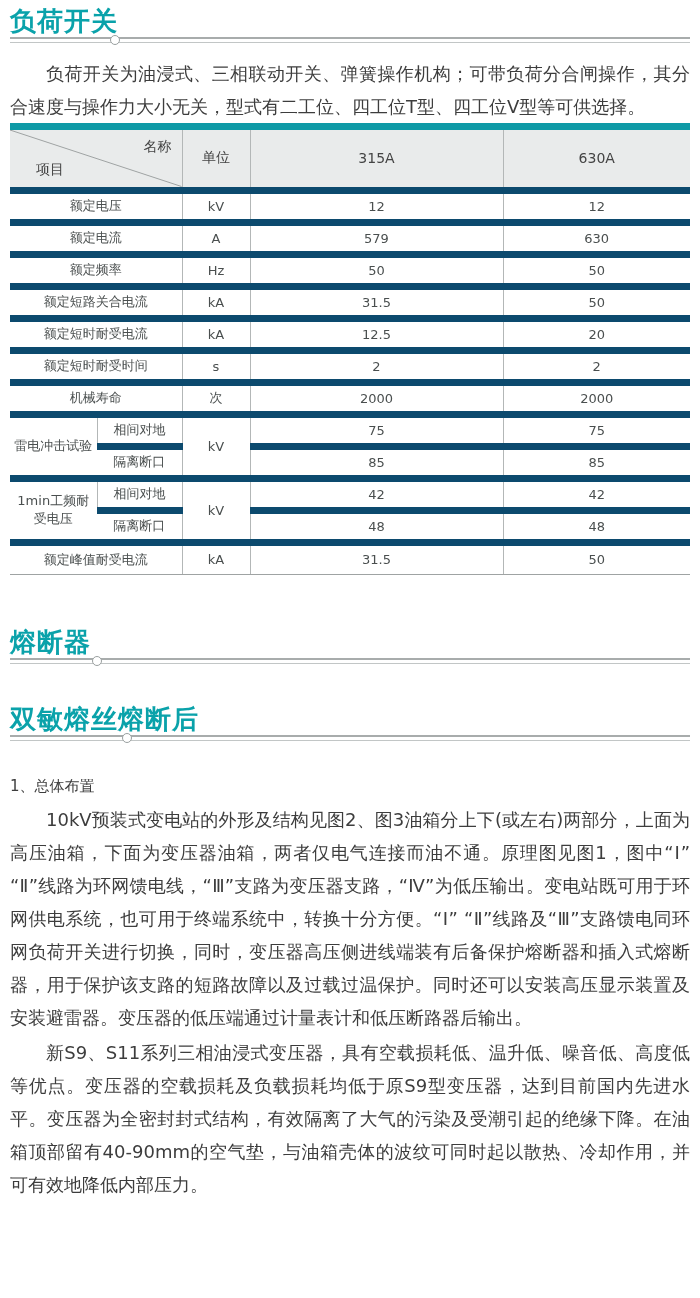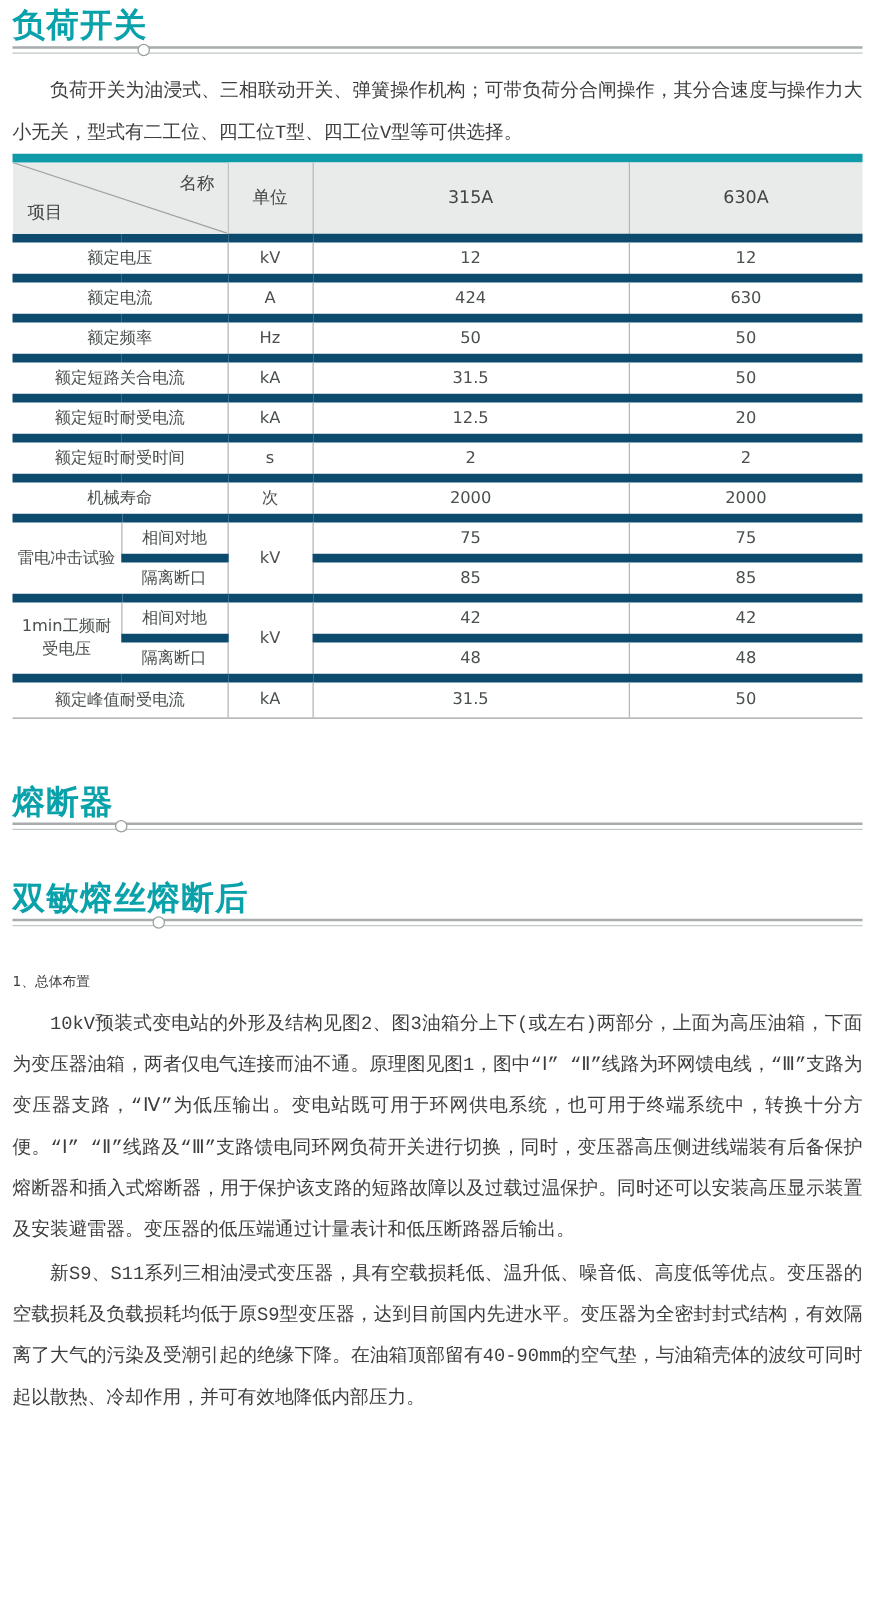--- a/index.html
+++ b/index.html
@@ -18,22 +18,22 @@
   }
   .sec-rule {
     position:relative; margin-top:3px; height:6px;
     border-top:2px solid #a8acac; border-bottom:1px solid #c2c6c6;
   }
   .rule-dot {
     position:absolute; top:-4px; width:10px; height:10px;
     background:#ffffff; border:1px solid #9aa0a0; border-radius:50%;
   }
   .para {
-    margin-top:14px; font-size:15px; line-height:33px;
-    text-indent:2em; color:#3d3d3d; text-align:justify;font-family:Liberation Mono, monospace;
+    margin-top:14px; font-size:18px; line-height:33px;
+    text-indent:2em; color:#3d3d3d; text-align:justify;
   }
 
   
   .table-wrap { }
   .table-topbar { height:7px; background:#0e9aa6; }
   table.spec {
     width:680px; border-collapse:collapse; table-layout:fixed;
     font-size:13px; color:#4a4f4f;
   }
   table.spec td, table.spec th {
@@ -41,26 +41,26 @@
     border-left:1px solid #b3b7b7;
     text-align:center; vertical-align:middle;
     height:32px; font-weight:normal; padding:2px 4px;
   }
   table.spec tr > *:first-child { border-left:none; }
   table.spec tr > *:last-child { border-right:none; }
   table.spec thead th { background:#e9ebeb; height:60px; font-size:14px; color:#444; border-top:none; }
   .diag-cell { position:relative; padding:0; }
   .diag-cell svg { position:absolute; left:0; top:0; width:100%; height:100%; }
   .diag-top { position:absolute; right:10px; top:8px; }
-  .diag-bottom { position:absolute; left:12px; bottom:8px; }
+  .diag-bottom { position:absolute; left:26px; bottom:8px; }
 
   
   .sect-fuse { margin-top:54px; }
   .sect-structure { margin-top:42px; }
-  .sub-heading { margin-top:30px; font-size:11px; line-height:30px; color:#3d3d3d; }
+  .sub-heading { margin-top:30px; font-size:15px; line-height:30px; color:#3d3d3d; }
   .sub-para { margin-top:2px; }
 </style>
 </head>
 <body>
 
 <div class="page">
 
   <div class="sect">
     <h2 class="sec-title">负荷开关</h2>
     <div class="sec-rule">
@@ -96,21 +96,21 @@
       <tbody>
         <tr>
           <td colspan="2">额定电压</td>
           <td>kV</td>
           <td>12</td>
           <td>12</td>
         </tr>
         <tr>
           <td colspan="2">额定电流</td>
           <td>A</td>
-          <td>424</td>
+          <td>579</td>
           <td>630</td>
         </tr>
         <tr>
           <td colspan="2">额定频率</td>
           <td>Hz</td>
           <td>50</td>
           <td>50</td>
         </tr>
         <tr>
           <td colspan="2">额定短路关合电流</td>

